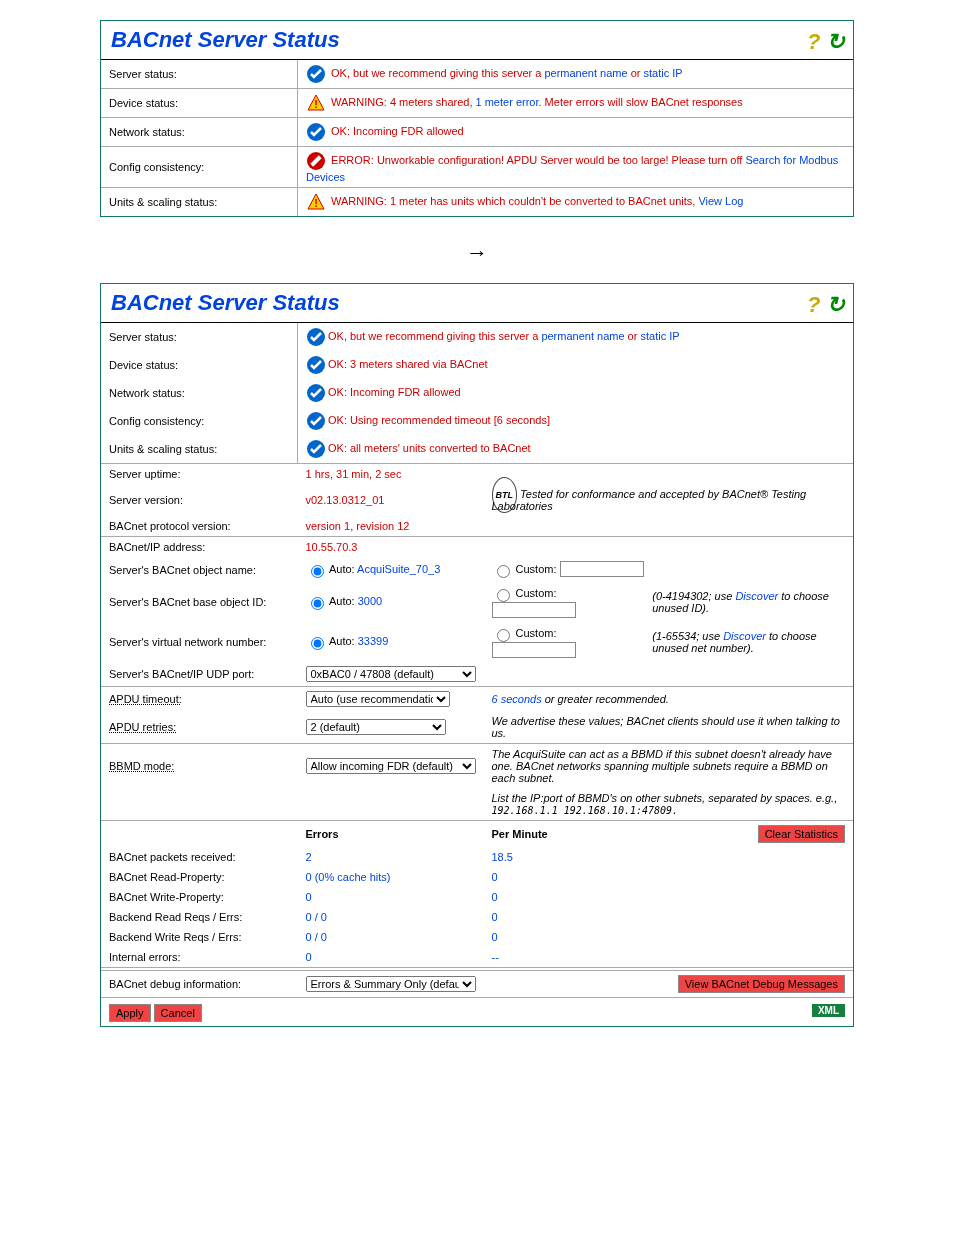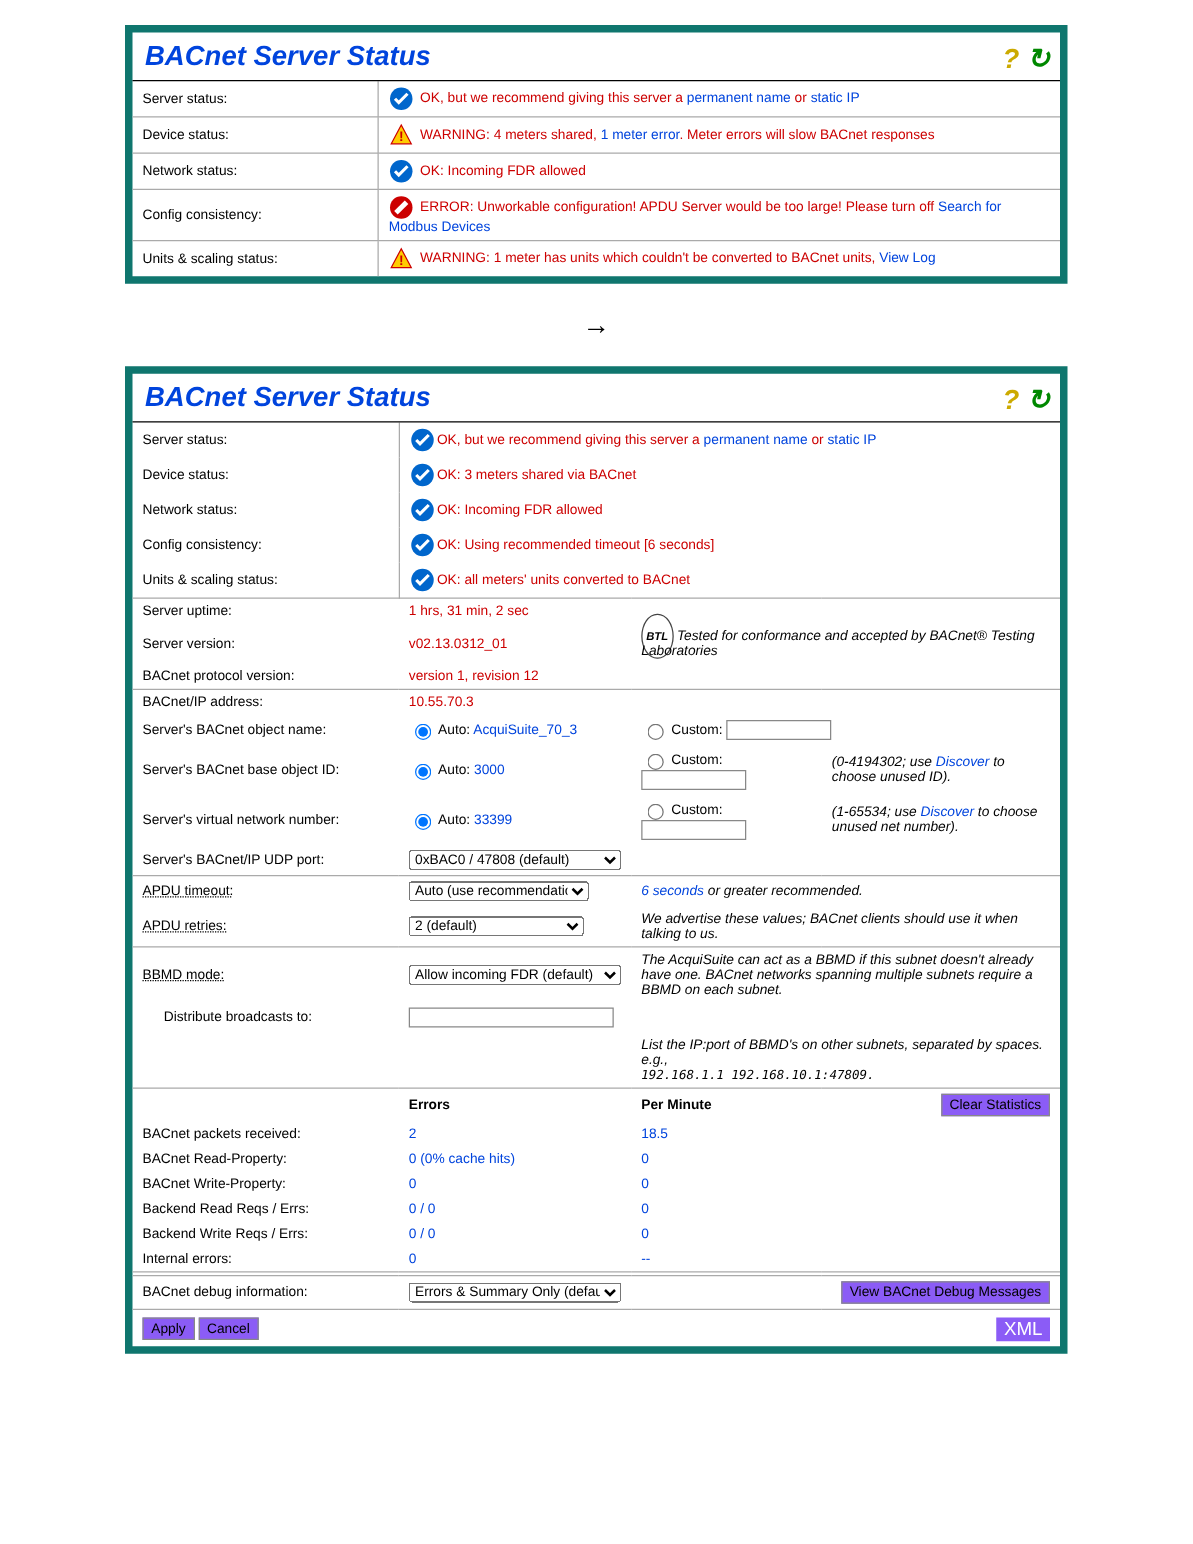--- a/index.html
+++ b/index.html
@@ -1,36 +1,36 @@
 <!DOCTYPE html>
 <html><head>
 <meta charset="utf-8">
 <style>
 body{font-family:Verdana,Arial,sans-serif;font-size:11px;background:#fff;margin:0;padding:20px 100px}
-.panel{border:6px solid #0f766e;margin-bottom:14px}
+.panel{border:1px solid #0f766e;margin-bottom:14px}
 .title{font-size:22px;font-weight:bold;color:#0044dd;font-style:italic;padding:6px 10px;border-bottom:1px solid #000;position:relative}
 .title-icons{position:absolute;right:8px;top:8px}
 table{border-collapse:collapse;width:100%}
 td{padding:4px 8px;font-size:11px;vertical-align:middle;border-bottom:1px solid #aaa}
 td.nb{border-bottom:none}
 .lbl{width:180px;border-right:1px solid #aaa}
 .lbl-n{width:180px}
 .icon{display:inline-block;width:20px;height:20px;vertical-align:middle;margin-right:2px}
 .ok-icon svg,.warn-icon svg,.err-icon svg{width:20px;height:20px}
 .red{color:#cc0000}
 .blue-u{color:#0044dd;}
 .blue{color:#0044dd}
 .arrow{text-align:center;font-size:22px;margin:20px 0}
 .sep-row td{height:2px;padding:0;border-bottom:1px solid #aaa}
 input[type=text]{font-size:11px;padding:1px;border:1px solid #888}
 select{font-size:11px}
 input[type=radio]{vertical-align:middle}
 .ital{font-style:italic}
-.btn{font-size:11px;padding:2px 6px;border:1px solid #888;background:#8b5cf6}
-.xml-b{background:#8b5cf6;color:#fff;font-size:15px;padding:1px 6px;float:right;font-weight:normal}
+.btn{font-size:11px;padding:2px 6px;border:1px solid #888;background:#ef4444}
+.xml-b{background:#15803d;color:#fff;font-size:10px;padding:1px 6px;float:right;font-weight:bold}
 .th{font-weight:bold}
 .help-q{color:#ccaa00;font-weight:bold}
 .refresh-i{color:#008800;font-weight:bold}
 .btl{border:1px solid #444;border-radius:50%;padding:12px 3px;font-size:9px;font-weight:bold}
 </style>
 </head>
 <body>
 
 <div class="panel">
   <div class="title">
@@ -195,25 +195,20 @@
       <td><select style="width:140px"><option>2 (default)</option></select></td>
       <td class="ital" colspan="2">We advertise these values; BACnet clients should use it when talking to us.</td>
         </tr>
 
     <tr>
           <td class="lbl-n nb"><span style="text-decoration:underline dotted">BBMD mode:</span></td>
       <td class="nb"><select style="width:170px"><option>Allow incoming FDR (default)</option></select></td>
       <td class="nb ital" colspan="2">The AcquiSuite can act as a BBMD if this subnet doesn't already have one. BACnet networks spanning multiple subnets require a BBMD on each subnet.</td>
         </tr>
     <tr>
-          <td class="lbl-n nb" style="padding-left:25px">Distribute broadcasts to:</td>
-      <td class="nb"><input type="text" style="width: 160px;"></td>
-      <td class="nb" colspan="2"></td>
-        </tr>
-    <tr>
           <td class="lbl-n"></td>
           <td></td>
           <td class="ital" colspan="2"><span>List the IP:port of BBMD's on other subnets, separated by spaces. e.g.,</span><br><span style="font-family:monospace;font-size:10px">192.168.1.1 192.168.10.1:47809.</span></td>
         </tr>
 
     <tr>
           <td class="lbl-n nb"></td>
           <td class="th nb">Errors</td>
           <td class="th nb">Per Minute</td>
           <td class="nb" style="text-align:right"><button class="btn">Clear Statistics</button></td>

